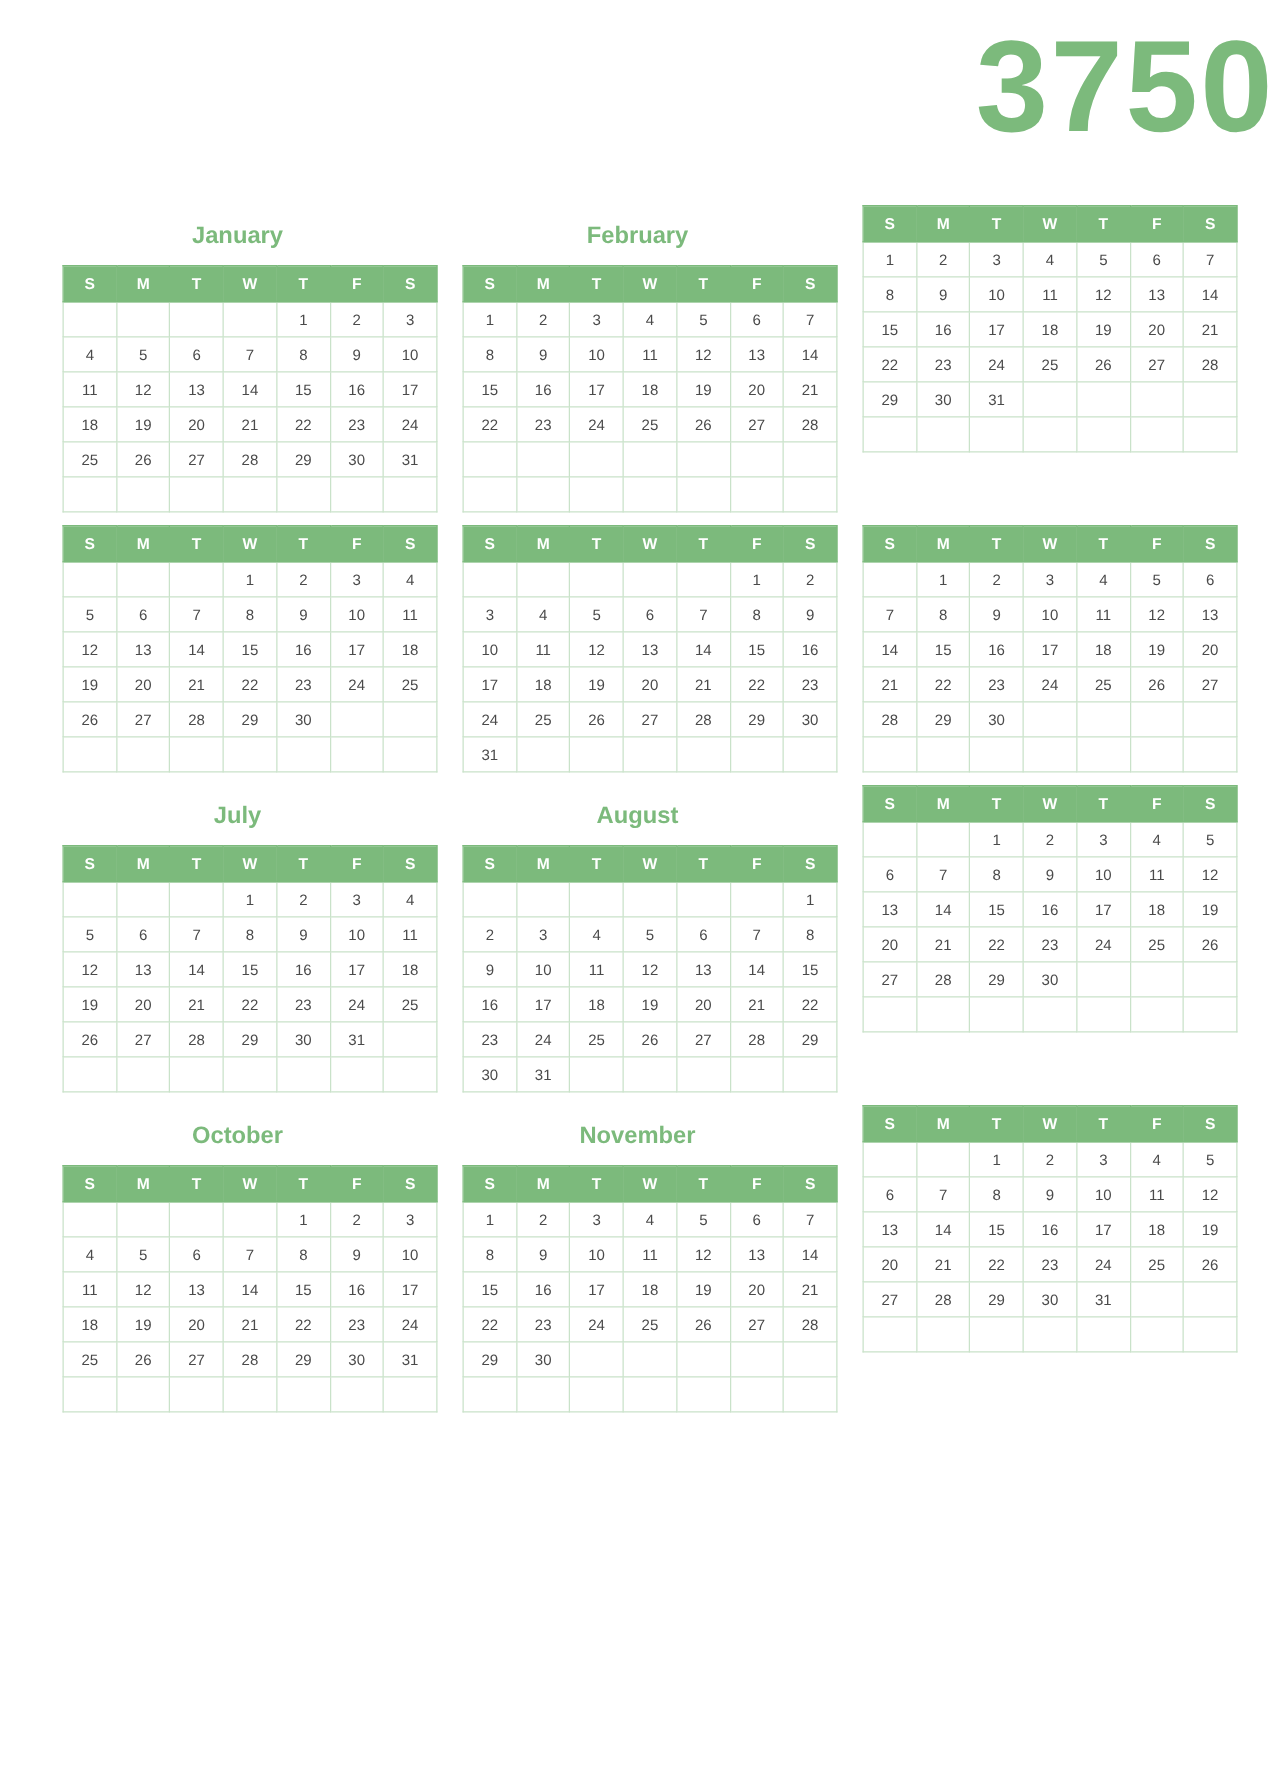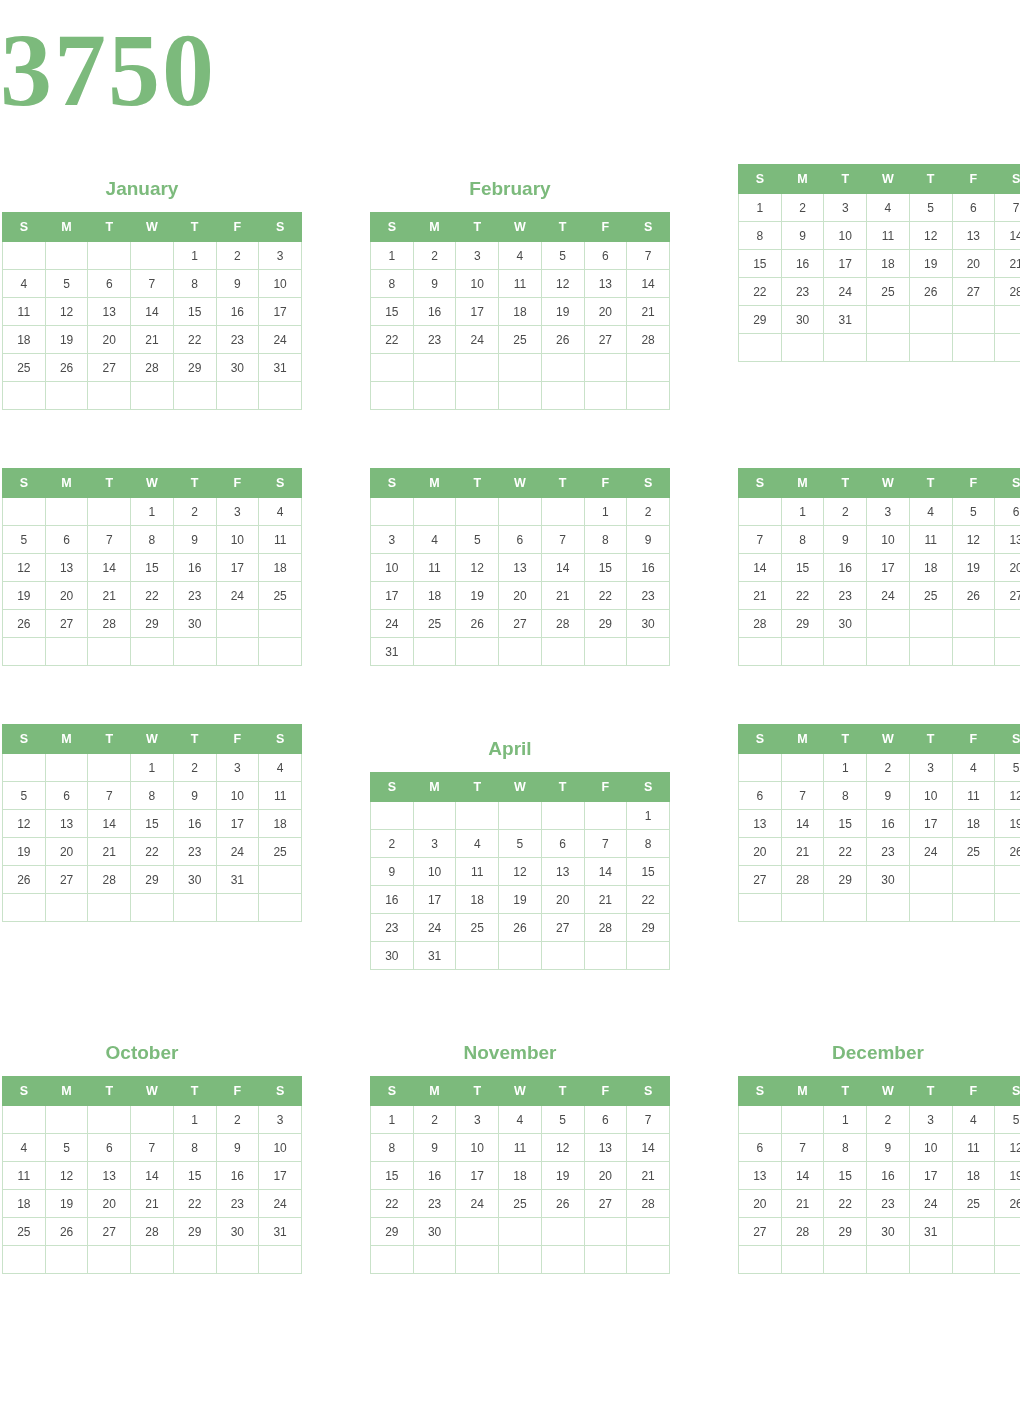--- a/index.html
+++ b/index.html
@@ -15,38 +15,36 @@
     overflow: hidden;
   }
   .page {
     position: relative;
     width: 1020px;
     height: 1412px;
     box-sizing: border-box;
     padding: 0;
   }
   .year-title {
-    text-align: left;
+    text-align: right;
     font-size: 104px;
     font-weight: bold;
     color: #7cba7c;
     letter-spacing: 2px;
     line-height: 1;
     margin: 18px 0 0 0;
     padding: 0;
-    font-family: Liberation Serif, serif;
   }
   .months-grid {
     margin-top: 42px;
     display: grid;
     grid-template-columns: repeat(3, 320px);
     justify-content: center;
     column-gap: 0px;
     row-gap: 0px;
-    gap: 48px;
   }
   .month {
     width: 320px;
     box-sizing: border-box;
     padding: 0 20px;
     margin-bottom: 10px;
   }
   .month-name {
     text-align: center;
     font-size: 19px;
@@ -510,20 +508,21 @@
               <td class="empty"></td>
               <td class="empty"></td>
               <td class="empty"></td>
               <td class="empty"></td>
               <td class="empty"></td>
             </tr>
           </tbody>
         </table>
       </div>
       <div class="month">
+        <div class="month-name">July</div>
         <table class="cal">
           <thead>
             <tr>
               <th>S</th>
               <th>M</th>
               <th>T</th>
               <th>W</th>
               <th>T</th>
               <th>F</th>
               <th>S</th>
@@ -581,21 +580,21 @@
               <td class="empty"></td>
               <td class="empty"></td>
               <td class="empty"></td>
               <td class="empty"></td>
               <td class="empty"></td>
             </tr>
           </tbody>
         </table>
       </div>
       <div class="month">
-        <div class="month-name">April</div>
+        <div class="month-name">August</div>
         <table class="cal">
           <thead>
             <tr>
               <th>S</th>
               <th>M</th>
               <th>T</th>
               <th>W</th>
               <th>T</th>
               <th>F</th>
               <th>S</th>
@@ -868,21 +867,20 @@
               <td class="empty"></td>
               <td class="empty"></td>
               <td class="empty"></td>
               <td class="empty"></td>
               <td class="empty"></td>
             </tr>
           </tbody>
         </table>
       </div>
       <div class="month">
-        <div class="month-name">December</div>
         <table class="cal">
           <thead>
             <tr>
               <th>S</th>
               <th>M</th>
               <th>T</th>
               <th>W</th>
               <th>T</th>
               <th>F</th>
               <th>S</th>

